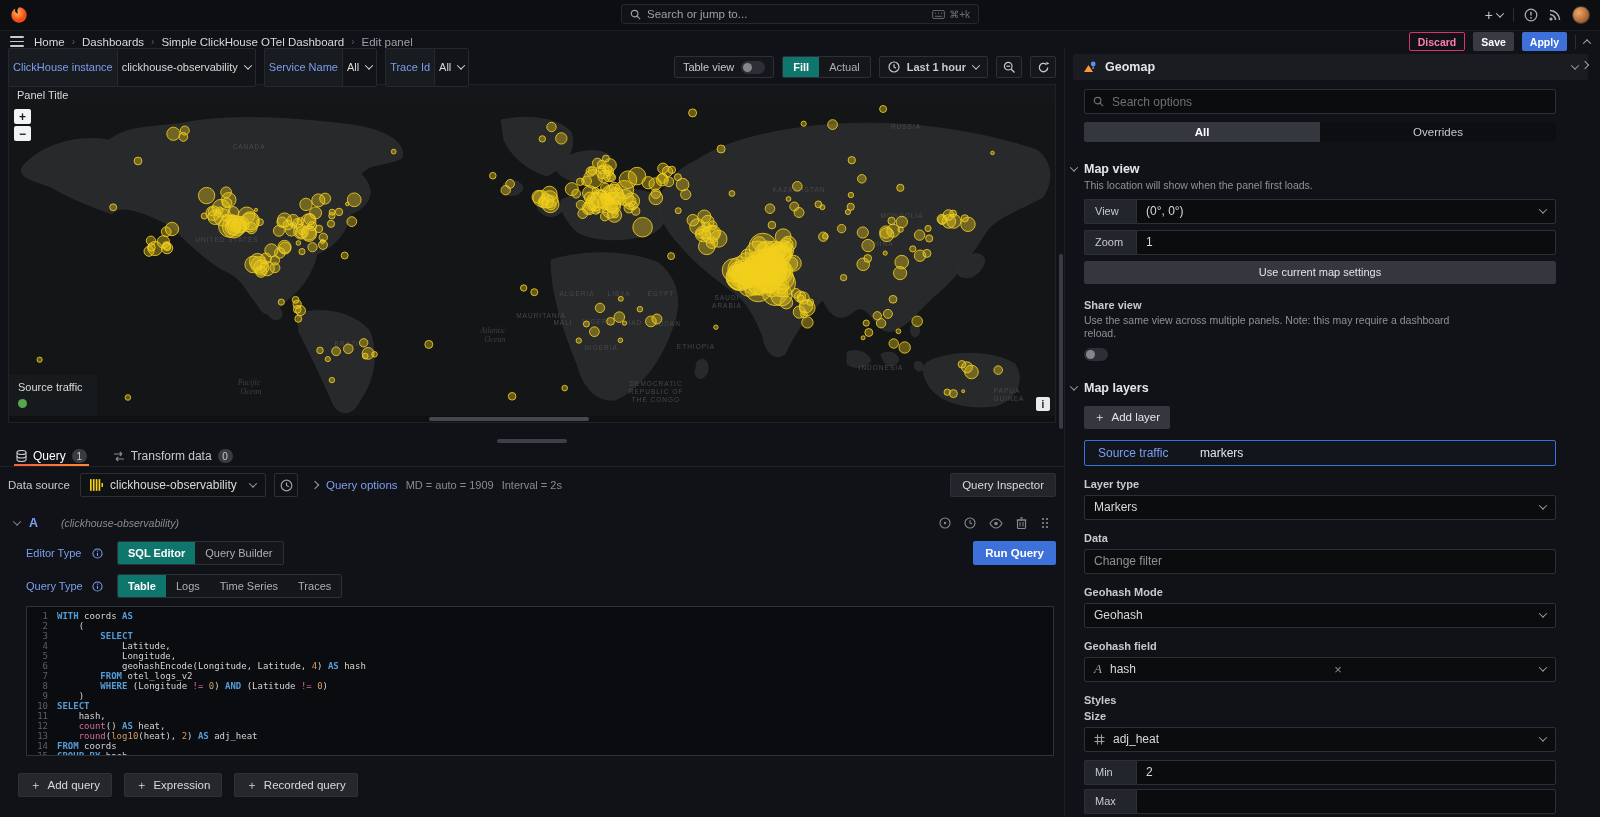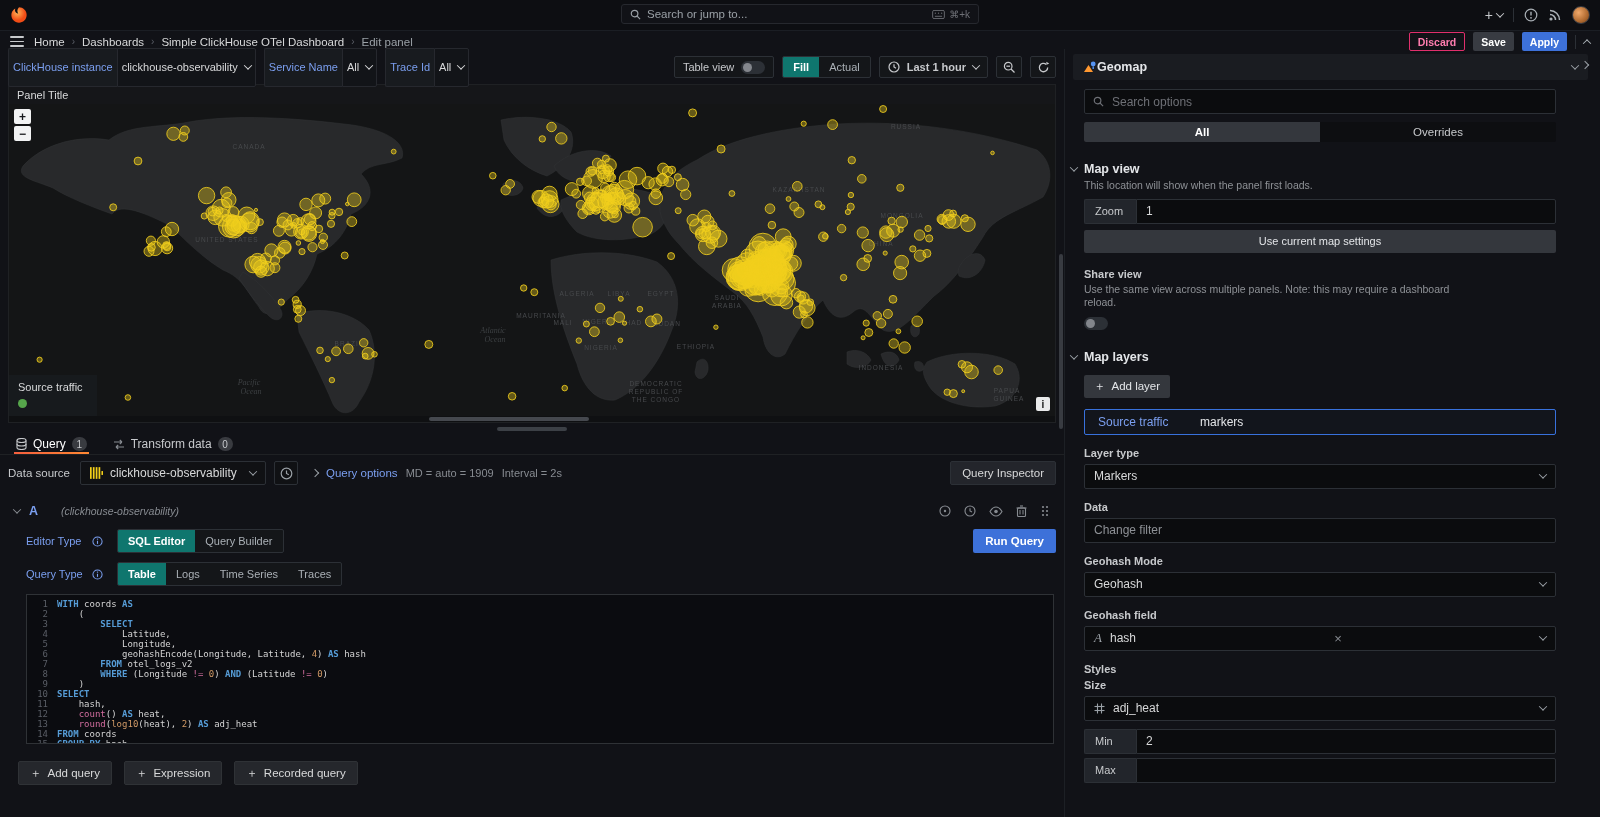--- a/index.html
+++ b/index.html
@@ -47,21 +47,21 @@
   .toolgrp { margin-left:auto; display:flex; align-items:center; gap:8px; }
   .boxctl { height:22px; border:1px solid #2c3036; border-radius:2px; display:flex; align-items:center; padding:0 8px; gap:7px; font-size:11px; color:#c7c9cc; background:#141619; }
   .toggle { width:24px; height:13px; border-radius:7px; background:#2c3036; position:relative; }
   .toggle i { position:absolute; left:2px; top:2px; width:9px; height:9px; border-radius:50%; background:#83868c; }
   .seg { display:flex; border:1px solid #2c3036; border-radius:2px; overflow:hidden; height:22px; background:#141619; }
   .seg span { padding:0 10px; display:flex; align-items:center; font-size:11px; color:#aab0b6; }
   .seg .sel { background:#0f766e; color:#fff; font-weight:bold; }
   .tbtn { width:26px; height:22px; border:1px solid #2c3036; border-radius:2px; display:flex; align-items:center; justify-content:center; color:#c7c9cc; background:#141619; }
 
   
-  .map-panel { margin:6px 8px 0; height:339px; background:#141517; border:1px solid #1f2124; }
+  .map-panel { margin:6px 8px 12px; height:339px; background:#141517; border:1px solid #1f2124; }
   .map-title { height:19px; display:flex; align-items:center; padding:0 8px; font-size:11px; font-weight:500; color:#d8d9da; background:#151619; }
   .map-body { position:relative; height:312px; background:#141516; overflow:hidden; }
   .map-body svg.world { position:absolute; inset:0; }
   .land { fill:#28292b; stroke:#323436; stroke-width:0.5; }
   .ml-c { fill:#47494c; font-size:6.5px; letter-spacing:1px; text-anchor:middle; font-family:"Liberation Sans",sans-serif; }
   .ml-o { fill:#3d4043; font-size:8px; font-style:italic; text-anchor:middle; font-family:"Liberation Serif",serif; }
   .dot { fill-opacity:0.36; stroke-opacity:0.85; stroke-width:1; }
   .zoomctl { position:absolute; top:5px; left:5px; display:flex; flex-direction:column; gap:2px; }
   .zbtn { width:17px; height:15px; background:#f2f3f4; color:#16181c; font-size:12px; font-weight:bold; display:flex; align-items:center; justify-content:center; border-radius:2px; line-height:1; }
   .maplegend { position:absolute; left:0; bottom:0; background:rgba(24,27,31,0.88); padding:6px 14px 8px 9px; }
@@ -112,21 +112,21 @@
   .tk-f { color:#d16d9e; }
   .tk-o { color:#d16d9e; }
   .tk-n { color:#d19a66; }
 
   .qfooter { margin:17px 8px 0 18px; display:flex; gap:12px; }
   .fbtn { height:24px; background:#25272c; border:1px solid #2f3236; color:#d8d9da; font-size:11.5px; border-radius:2px; padding:0 11px; display:flex; align-items:center; gap:6px; font-weight:500; }
 
   
   .sidebar { position:absolute; left:1064px; top:49px; right:0; bottom:0; border-left:1px solid #1d2025; padding:0 44px 0 19px; }
   .sb-collapse { position:absolute; top:13px; right:12px; color:#9aa0a6; }
-  .sb-head { height:26px; margin:5px -32px 0 -11px; background:#1a1c21; display:flex; align-items:center; padding:0 10px; border-radius:2px; }
+  .sb-head { height:26px; margin:5px -32px 0 -11px; background:#1a1c21; display:flex; align-items:center; gap:8px; padding:0 10px; border-radius:2px; }
   .sb-head .ttl { font-size:12.5px; font-weight:bold; color:#e3e5e8; }
   .sb-head .chv { margin-left:auto; color:#9aa0a6; }
   .sb-search { height:25px; margin-top:9px; border:1px solid #2c3036; background:#0b0c0e; border-radius:2px; display:flex; align-items:center; gap:8px; padding:0 8px; color:#6e7076; font-size:12px; }
   .sb-tabs { display:flex; height:20px; margin-top:8px; border-radius:2px; overflow:hidden; background:#0d0e11; }
   .sb-tab { flex:1; display:flex; align-items:center; justify-content:center; font-size:11.5px; color:#c7c9cc; }
   .sb-tab.sel { background:#34373d; color:#fff; font-weight:bold; }
 
   .sect { margin:20px 0 0 -13px; display:flex; align-items:center; gap:7px; font-size:12.5px; font-weight:bold; color:#e3e5e8; }
   .sect .chv { color:#9aa0a6; }
   .olabel { font-size:11px; font-weight:bold; color:#c7c9cc; margin-top:12px; }
@@ -958,20 +958,27 @@
     <span class="sb-tab sel">All</span>
     <span class="sb-tab">Overrides</span>
   </div>
 
   <div class="sect">
     <i class="chv chv-d"></i>
     <span>Map view</span>
   </div>
   <div class="odesc">This location will show when the panel first loads.</div>
   <div class="frow">
+    <span class="flabel">View</span>
+    <span class="fvalue">
+        <span>(0°, 0°)</span>
+        <i class="chv chv-d"></i>
+      </span>
+  </div>
+  <div class="frow">
     <span class="flabel">Zoom</span>
     <span class="fvalue">
         <span>1</span>
       </span>
   </div>
   <div class="wide-btn">Use current map settings</div>
   <div class="olabel" style="margin-top:15px">Share view</div>
   <div class="odesc">Use the same view across multiple panels. Note: this may require a dashboard reload.</div>
   <div class="toggle" style="margin-top:7px">
       <i></i>

